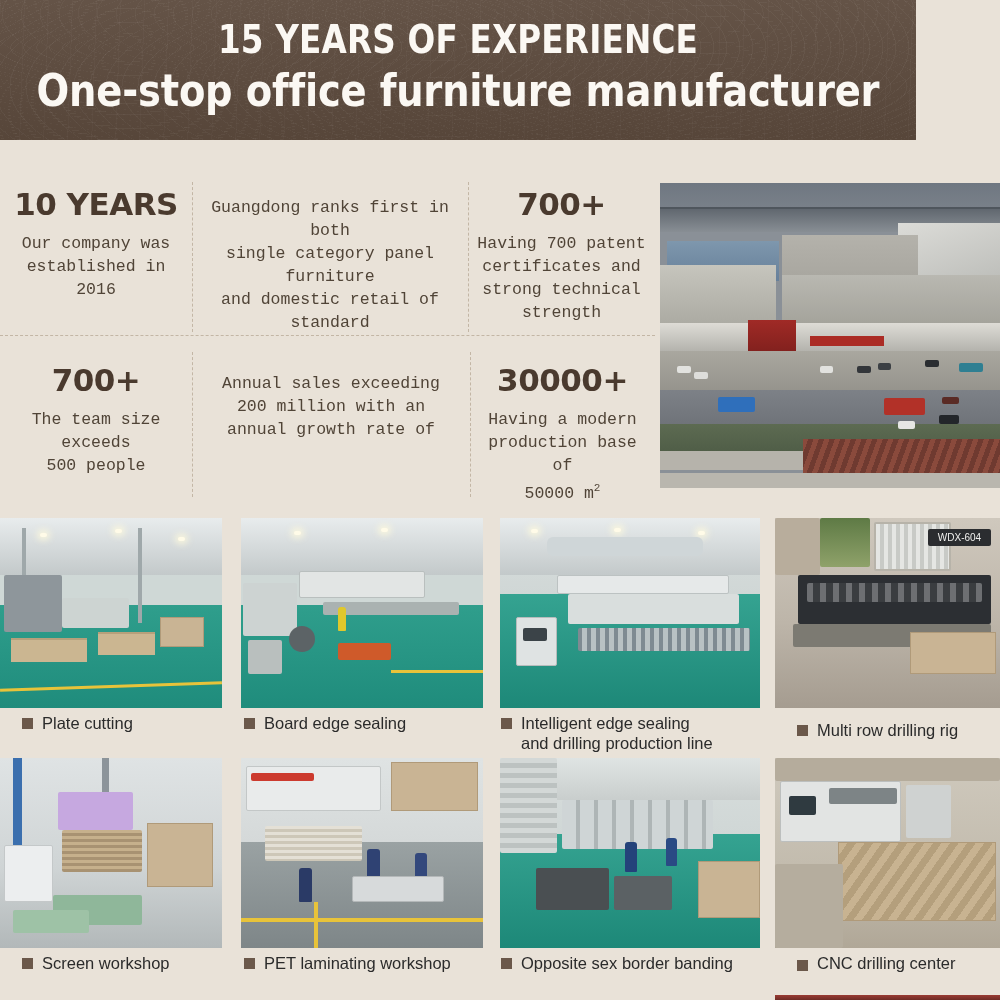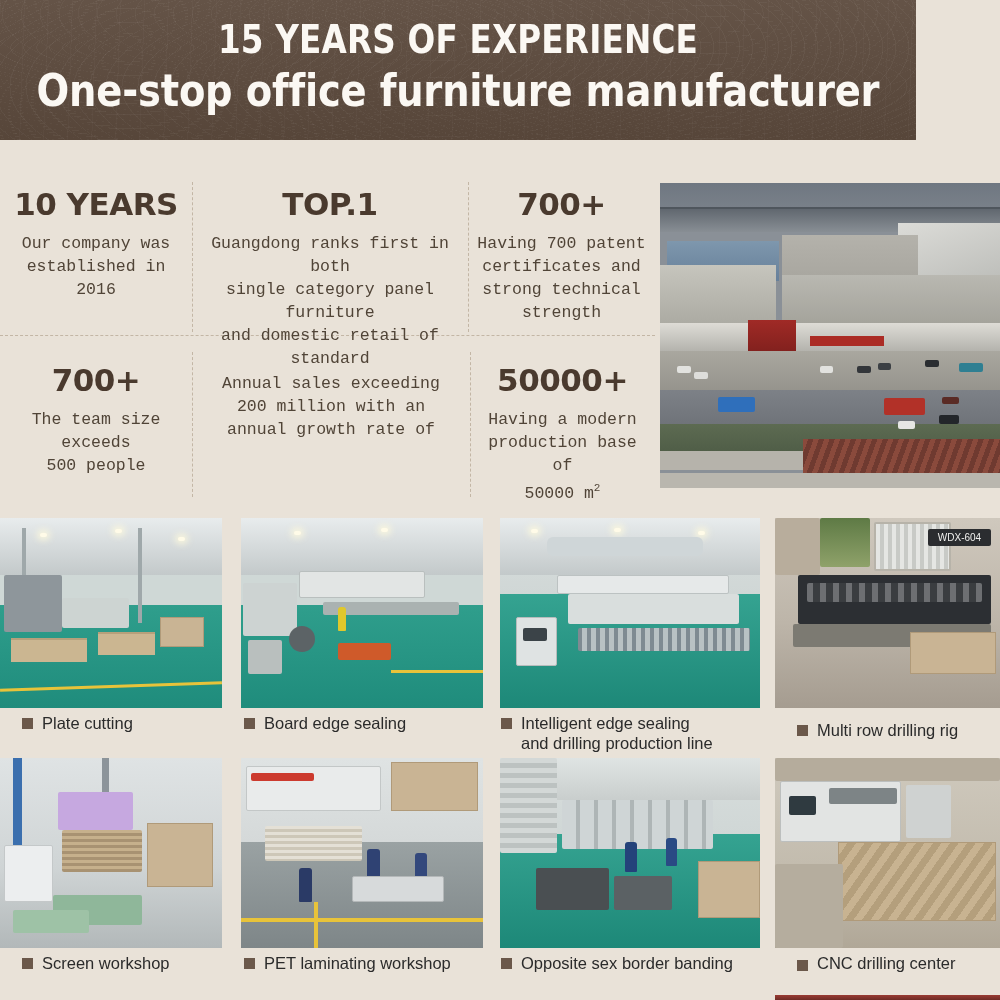--- a/index.html
+++ b/index.html
@@ -164,21 +164,20 @@
   <div class="divider-v" style="left:192px; top:212px; height:145px;"></div>
   <div class="divider-v" style="left:470px; top:212px; height:145px;"></div>
 
   <div class="stat-cell" style="left:0; top:46px; width:192px;">
     <div class="stat-num" style="font-size:31px;">10 YEARS</div>
     <div class="stat-desc" style="white-space:pre-line;">Our company was
 established in 2016</div>
   </div>
 
   <div class="stat-cell" style="left:192px; top:46px; width:276px;">
-    <div class="stat-num" style="font-size:31px;">TOP.1</div>
     <div class="stat-desc" style="white-space:pre-line;">Guangdong ranks first in both
 single category panel furniture
 and domestic retail of standard</div>
   </div>
 
   <div class="stat-cell" style="left:468px; top:46px; width:187px;">
     <div class="stat-num" style="font-size:31px;">700+</div>
     <div class="stat-desc" style="white-space:pre-line;">Having 700 patent
 certificates and
 strong technical
@@ -191,21 +190,21 @@
 500 people</div>
   </div>
 
   <div class="stat-cell" style="left:192px; top:222px; width:278px;">
     <div class="stat-desc" style="white-space:pre-line;">Annual sales exceeding
 200 million with an
 annual growth rate of</div>
   </div>
 
   <div class="stat-cell" style="left:470px; top:222px; width:185px;">
-    <div class="stat-num" style="font-size:31px;">50000+</div>
+    <div class="stat-num" style="font-size:31px;">30000+</div>
     <div class="stat-desc" style="white-space:pre-line;"><span>Having a modern
 production base of
 50000 m</span><sup style="font-size:11px;">2</sup></div>
   </div>
 </div>
 
 <div class="aerial">
   <div class="sky"></div>
   <div class="hiway"></div>
   <div class="roofC"></div>

